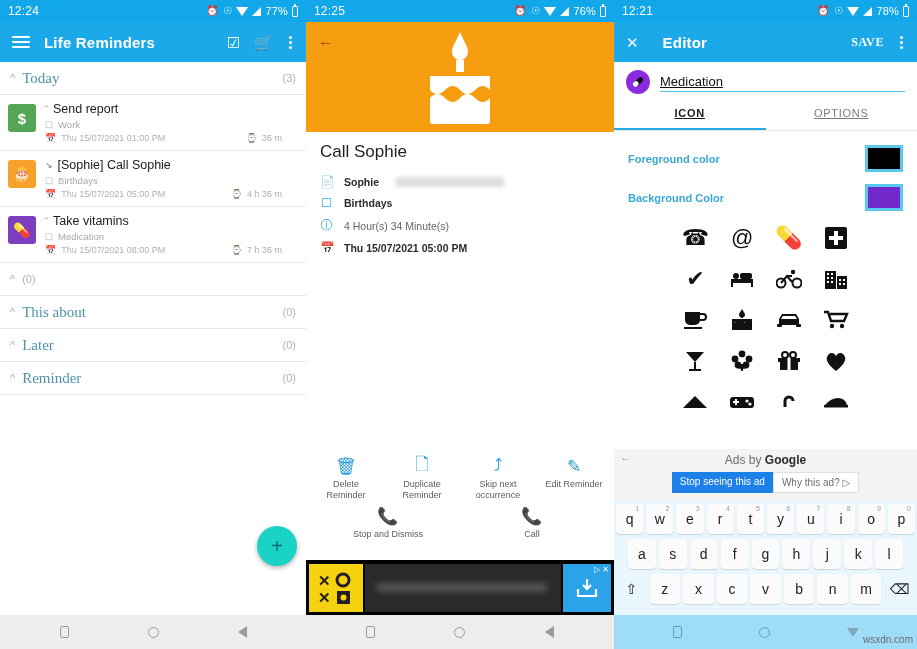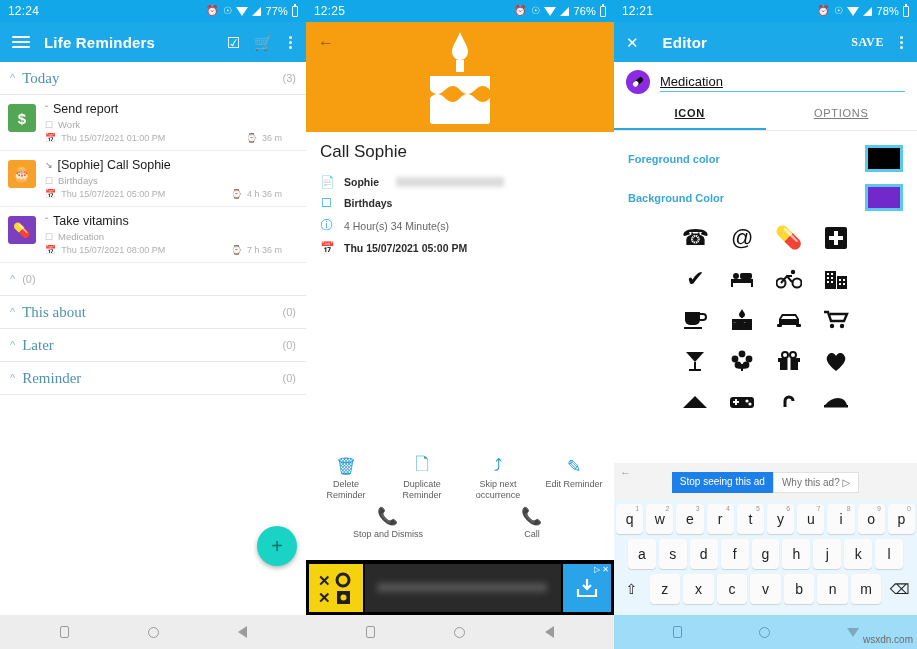--- a/index.html
+++ b/index.html
@@ -603,20 +603,21 @@
           <svg width="26" height="12" viewBox="0 0 26 12">
             <path d="M2 9 q6-7 13-7 q7 0 9 7z" fill="#111"></path>
             <rect x="1" y="9" width="24" height="2.5" fill="#111"></rect>
           </svg>
         </div>
     </div>
 
     <div class="kb">
       <div class="kb-ad">
         <span class="kb-back">←</span>
+        <div class="ads-by"><span>Ads by </span><b>Google</b></div>
         <div class="kb-ad-btns">
           <span class="b1">Stop seeing this ad</span>
           <span class="b2">Why this ad? ▷</span>
         </div>
       </div>
       <div class="kb-rows">
         <div class="kb-row">
           <span class="key">
               <span class="num">1</span>
               <span>q</span>

